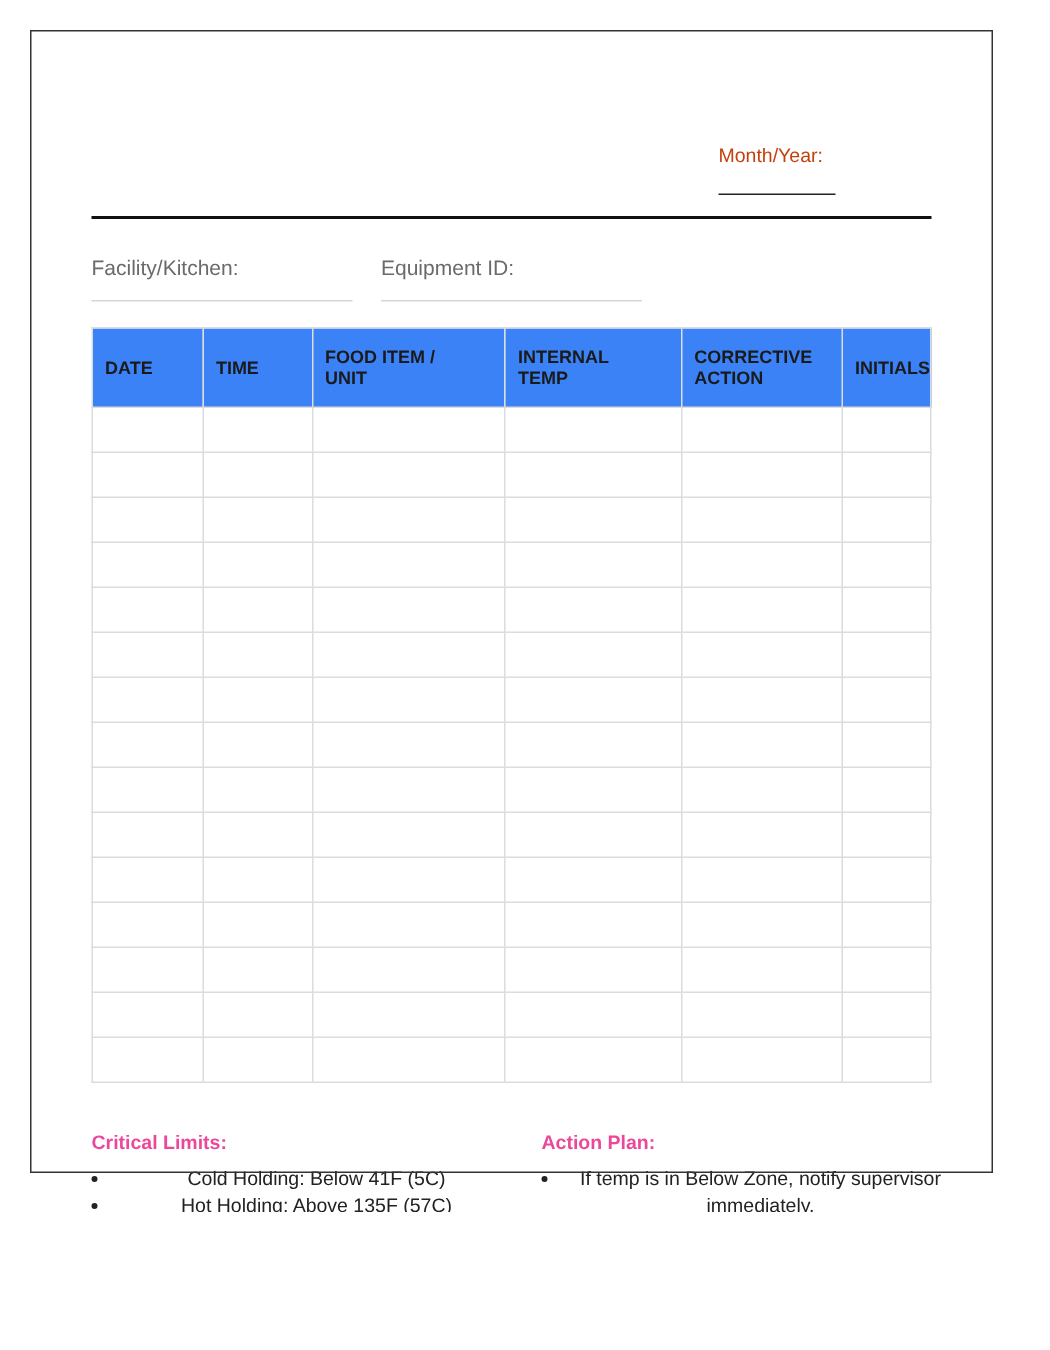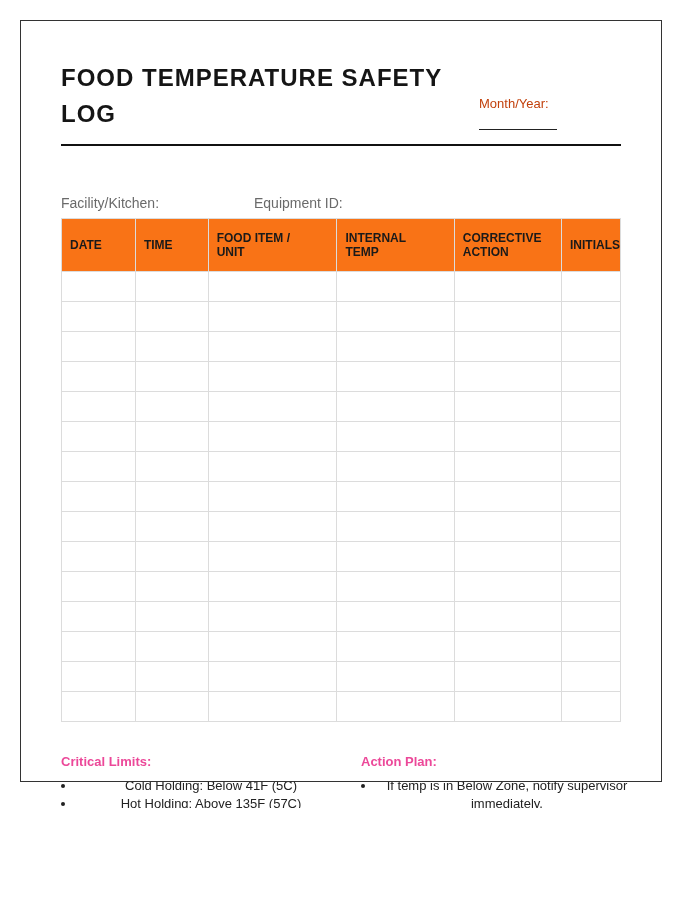--- a/index.html
+++ b/index.html
@@ -9,39 +9,38 @@
   .frame { position: absolute; left: 20px; top: 20px; width: 640px; height: 760px;
            border: 1px solid #333; box-sizing: content-box; pointer-events: none; z-index: 2; }
   .page { position: absolute; left: 61px; top: 20px; width: 560px; }
   .header { position: relative; height: 124px; border-bottom: 2px solid #111; }
   .title { position: absolute; left: 0; top: 40px; width: 400px; margin: 0;
            font-size: 24px; font-weight: bold; letter-spacing: 1px; line-height: 36px; color: #151515; }
   .month { position: absolute; left: 418px; top: 76px; font-size: 13px; color: #c2410c; }
   .month-line { position: absolute; left: 418px; top: 109px; width: 78px; border-bottom: 1px solid #222; }
   .fields { position: relative; height: 54px; margin-top: 0; }
   .field { position: absolute; top: 24px; width: 174px; height: 30px; border-bottom: 1px solid #d6d6d6;
-           font-size: 14px; color: #6a6a6a; margin-top: 25px; }
+           font-size: 14px; color: #6a6a6a; }
   table.log { position: absolute; left: 0; top: 198px; width: 560px; border-collapse: collapse; }
   table.log th, table.log td { border: 1px solid #dcdcdc; padding: 0; }
-  table.log th { background: #f97316; height: 52px; text-align: left; vertical-align: middle;
+  table.log th { background: #3b82f6; height: 52px; text-align: left; vertical-align: middle;
                  font-size: 12px; font-weight: bold; color: #1a1a1a; padding-left: 8px; line-height: 14px; }
   table.log td { height: 29px; }
   .bottom { position: absolute; top: 730px; left: 0; width: 560px; }
   .col-h { position: absolute; font-size: 13px; font-weight: bold; color: #ec4899; }
   .list { position: absolute; margin: 0; padding-left: 15px; font-size: 13px; color: #222; line-height: 18px; }
   .list li { margin: 0; text-align: center; }
 </style>
 </head>
 <body>
 
 <div class="viewport">
   <div class="frame"></div>
   <div class="page">
     <div class="header">
-      <h1 class="title">FOOD TEMPERATURE SAFETY LOG</h1>
       <div class="month">Month/Year:</div>
       <div class="month-line"></div>
     </div>
     <div class="fields">
       <div class="field" style="left:0">Facility/Kitchen:</div>
       <div class="field" style="left:193px">Equipment ID:</div>
     </div>
     <table class="log">
       <thead>
         <tr>

